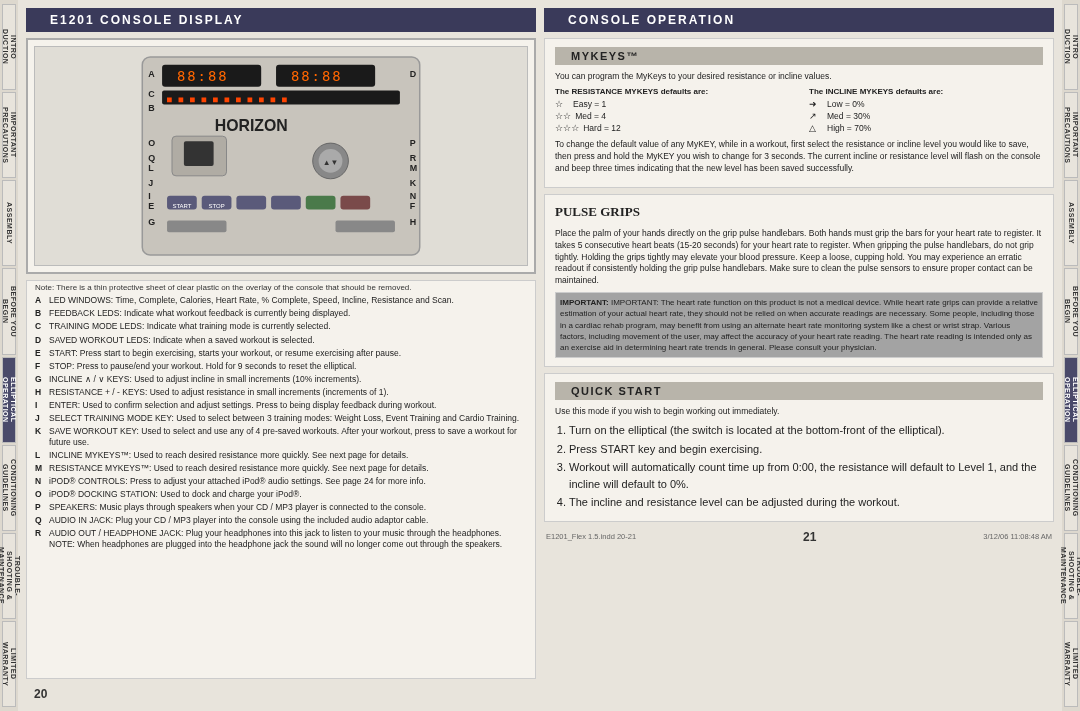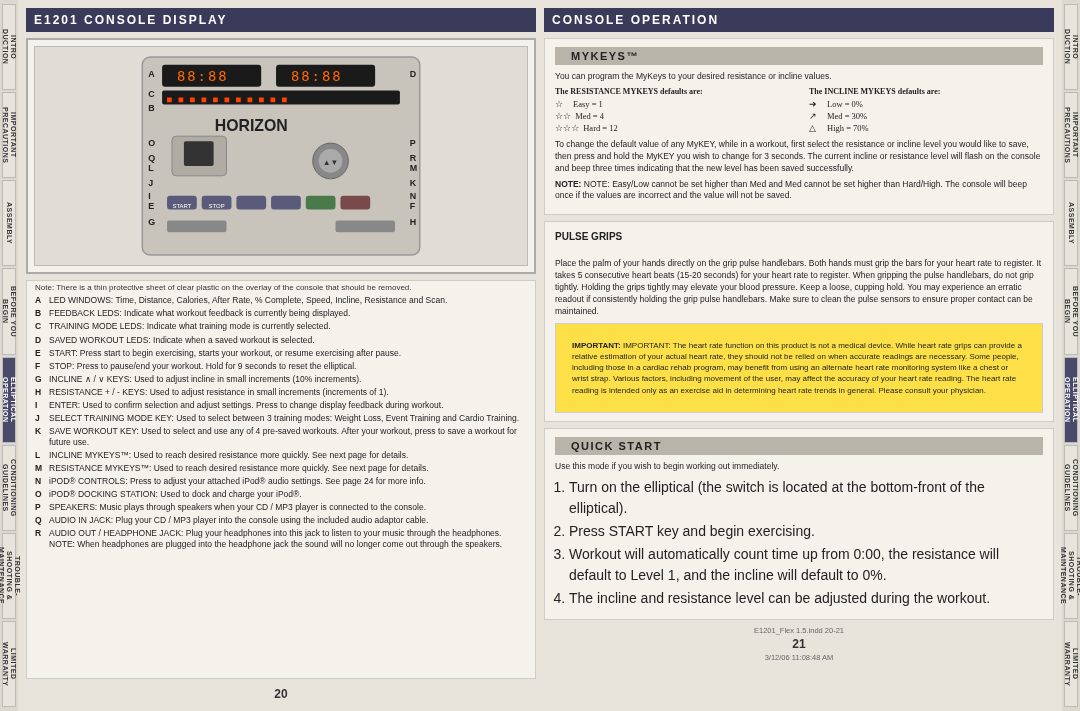--- a/index.html
+++ b/index.html
@@ -78,21 +78,21 @@
     .right-panel {
       flex: 1;
       display: flex;
       flex-direction: column;
       gap: 6px;
     }
     
     .section-header {
       background: #3a3a5a;
       color: white;
-      padding: 5px 8px;
+      padding: 5px 24px;
       font-size: 12px;
       font-weight: bold;
       letter-spacing: 2px;
       text-transform: uppercase;
     }
     
     .console-display-box {
       border: 2px solid #aaa;
       background: #f5f2ec;
       padding: 6px;
@@ -152,35 +152,34 @@
       margin-bottom: 4px;
     }
     .mykeys-grid {
       display: flex;
       gap: 20px;
       margin: 4px 0;
       font-size: 8.5px;
     }
     .mykeys-col {
       flex: 1;
-      font-family: Liberation Serif, serif;
     }
     .mykeys-row {
       display: flex;
       gap: 4px;
       margin-bottom: 2px;
       align-items: center;
     }
     .mykeys-icon {
       font-size: 9px;
       min-width: 14px;
     }
     .numbered-list {
       padding-left: 14px;
-      font-size: 14px;
+      font-size: 11px;
       line-height: 1.5;
     }
     .numbered-list li {
       margin-bottom: 2px;
     }
     
     .page-number-left, .page-number-right {
       font-size: 12px;
       font-weight: bold;
       color: #333;
@@ -188,39 +187,39 @@
     }
     .footer-text {
       font-size: 7.5px;
       color: #666;
     }
     .hr-section-content {
       font-size: 8.5px;
       line-height: 1.4;
     }
     .pulse-grips-title {
-      font-size: 10px;
+      font-size: 13px;
       font-weight: bold;
       text-transform: uppercase;
-      margin-bottom: 14px;
+      margin-bottom: 7px;
+      font-family: Liberation Serif, serif;
     }
     .important-box {
       font-size: 8px;
       line-height: 1.4;
       margin-top: 5px;
-      padding: 16px;
-      background: #fde047;
+      padding: 4px;
+      background: #a3a3a3;
       border: 1px solid #ccc;
     }
     .bottom-row {
       display: flex;
       justify-content: space-between;
       align-items: center;
       padding: 0 2px;
-      flex-direction: column;
     }
   </style>
 </head>
 <body>
 
 <div class="page-wrapper">
 
   <div class="left-tabs">
     <div class="left-tab-item">INTRO<br>DUCTION</div>
     <div class="left-tab-item">IMPORTANT PRECAUTIONS</div>
@@ -297,21 +296,21 @@
         </div>
       </div>
 
       <div class="desc-section">
         <div class="desc-item">
           <span style="font-size:8px; color:#333;">Note: There is a thin protective sheet of clear plastic on the overlay of the console that should be removed.</span>
         </div>
         <div id="desc-list">
             <div class="desc-item">
               <span class="desc-letter">A</span>
-              <span>LED WINDOWS: Time, Distance, Calories, After Rate, % Complete, Speed, Incline, Resistance and Scan.</span>
+              <span>LED WINDOWS: Time, Complete, Calories, Heart Rate, % Complete, Speed, Incline, Resistance and Scan.</span>
             </div>
             <div class="desc-item">
               <span class="desc-letter">B</span>
               <span>FEEDBACK LEDS: Indicate what workout feedback is currently being displayed.</span>
             </div>
             <div class="desc-item">
               <span class="desc-letter">C</span>
               <span>TRAINING MODE LEDS: Indicate what training mode is currently selected.</span>
             </div>
             <div class="desc-item">
@@ -329,21 +328,21 @@
             <div class="desc-item">
               <span class="desc-letter">G</span>
               <span>INCLINE ∧ / ∨ KEYS: Used to adjust incline in small increments (10% increments).</span>
             </div>
             <div class="desc-item">
               <span class="desc-letter">H</span>
               <span>RESISTANCE + / - KEYS: Used to adjust resistance in small increments (increments of 1).</span>
             </div>
             <div class="desc-item">
               <span class="desc-letter">I</span>
-              <span>ENTER: Used to confirm selection and adjust settings. Press to change display feedback during workout.</span>
+              <span>ENTER: Used to confirm selection and adjust settings. Press to being display feedback during workout.</span>
             </div>
             <div class="desc-item">
               <span class="desc-letter">J</span>
               <span>SELECT TRAINING MODE KEY: Used to select between 3 training modes: Weight Loss, Event Training and Cardio Training.</span>
             </div>
             <div class="desc-item">
               <span class="desc-letter">K</span>
               <span>SAVE WORKOUT KEY: Used to select and use any of 4 pre-saved workouts. After your workout, press to save a workout for future use.</span>
             </div>
             <div class="desc-item">
@@ -414,23 +413,20 @@
               <span class="mykeys-icon">↗</span>
               <span>Med = 30%</span>
             </div>
             <div class="mykeys-row">
               <span class="mykeys-icon">△</span>
               <span>High = 70%</span>
             </div>
           </div>
         </div>
         <p class="content-text">To change the default value of any MyKEY, while in a workout, first select the resistance or incline level you would like to save, then press and hold the MyKEY you wish to change for 3 seconds. The current incline or resistance level will flash on the console and beep three times indicating that the new level has been saved successfully.</p>
-        <p class="content-text" style="margin-top:4px;">
-          <strong>NOTE:</strong> <span>NOTE: Easy/Low cannot be set higher than Med and Med cannot be set higher than Hard/High. The console will beep once if the values are incorrect and the value will not be saved.</span>
-        </p>
       </div>
 
       <div class="heartrate-section">
         <div class="hr-section-content">
           <div class="pulse-grips-title">PULSE GRIPS</div>
           <p class="content-text">Place the palm of your hands directly on the grip pulse handlebars. Both hands must grip the bars for your heart rate to register. It takes 5 consecutive heart beats (15-20 seconds) for your heart rate to register. When gripping the pulse handlebars, do not grip tightly. Holding the grips tightly may elevate your blood pressure. Keep a loose, cupping hold. You may experience an erratic readout if consistently holding the grip pulse handlebars. Make sure to clean the pulse sensors to ensure proper contact can be maintained.</p>
           <div class="important-box">
             <strong>IMPORTANT:</strong> <span>IMPORTANT: The heart rate function on this product is not a medical device. While heart rate grips can provide a relative estimation of your actual heart rate, they should not be relied on when accurate readings are necessary. Some people, including those in a cardiac rehab program, may benefit from using an alternate heart rate monitoring system like a chest or wrist strap. Various factors, including movement of the user, may affect the accuracy of your heart rate reading. The heart rate reading is intended only as an exercise aid in determining heart rate trends in general. Please consult your physician.</span>
           </div>
         </div>

